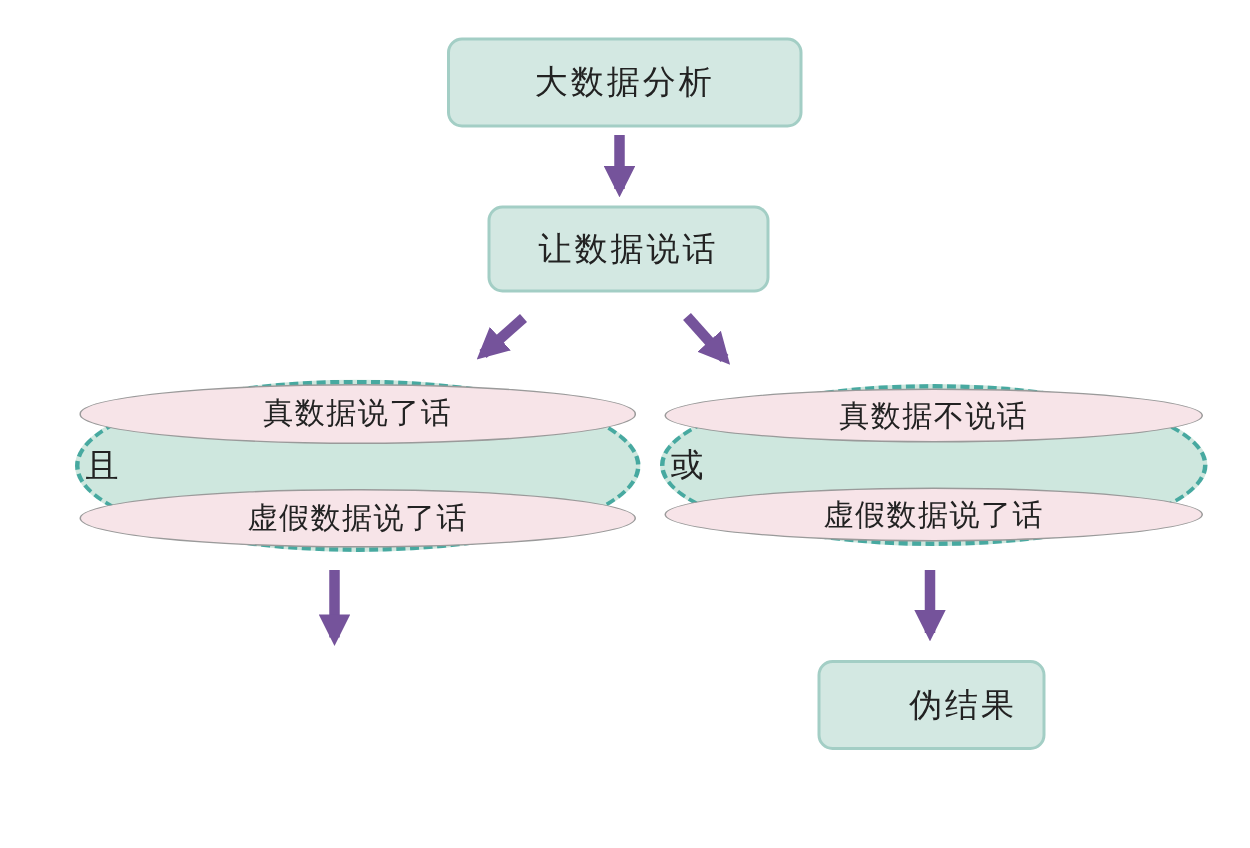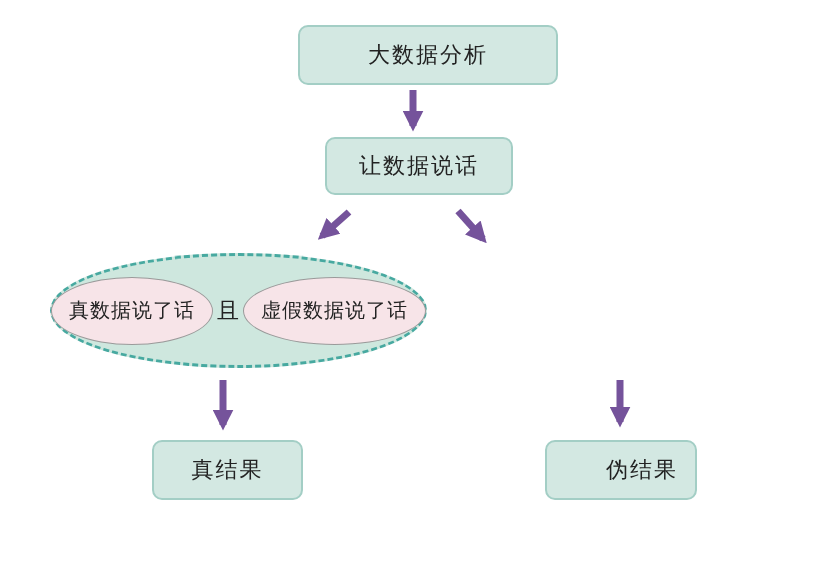--- a/index.html
+++ b/index.html
@@ -17,33 +17,33 @@
   }
   .arrows{position:absolute;left:0;top:0;width:833px;height:565px;pointer-events:none;}
   .arrows line{stroke:var(--arrow);stroke-width:7;}
   .node{
     position:absolute; display:flex; align-items:center; justify-content:center;
     background:var(--box-fill); border:2px solid var(--box-border);
     border-radius:10px; font-size:22px; letter-spacing:2px;
     box-sizing:border-box;
   }
   .group{
-    position:absolute; display:flex; align-items:center; justify-content:center;
+    position:absolute; display:flex; justify-content:center;
     background:var(--group-fill); border:3px dashed var(--group-border);
-    border-radius:50%; box-sizing:border-box;
+    border-radius:50%; box-sizing:border-box;flex-direction:column;
   }
   .pill{
     display:flex; align-items:center; justify-content:center;
     background:var(--pink-fill); border:1.5px solid var(--pink-border);
     border-radius:50%; height:66px; padding:0 17px;
     font-size:20px; letter-spacing:1px; white-space:nowrap;
   }
   .op{font-size:22px; margin:0 4px; white-space:nowrap;}
   
-  .n-root  {left:298px; top:25px;  width:260px; height:60px;}
+  .n-root  {left:298px; top:25px;  width:237px; height:60px;}
   .n-speak {left:325px; top:137px; width:188px; height:58px;}
   .g-left  {left:50px;  top:253px; width:377px; height:115px;}
   .g-right {left:440px; top:256px; width:365px; height:108px;}
   .n-true  {left:152px; top:440px; width:151px; height:60px;}
   .n-false {left:545px; top:440px; width:152px; height:60px;padding-left:42px;}
 </style>
 </head>
 <body>
 
 <div class="canvas">
@@ -72,22 +72,28 @@
   <div class="group g-left">
     <div class="pill">
       <span>真数据说了话</span>
     </div>
     <span class="op">且</span>
     <div class="pill">
       <span>虚假数据说了话</span>
     </div>
   </div>
 
+  <div class="group g-right">
+    <div class="pill">
+      <span>真数据不说话</span>
+    </div>
+    <span class="op">或</span>
+    <div class="pill">
+      <span>虚假数据说了话</span>
+    </div>
+  </div>
 
-  <div class="node n-true">
-    <span>真结果</span>
-  </div>
 
   <div class="node n-false">
     <span>伪结果</span>
   </div>
 
 </div>
 
 </body></html>

